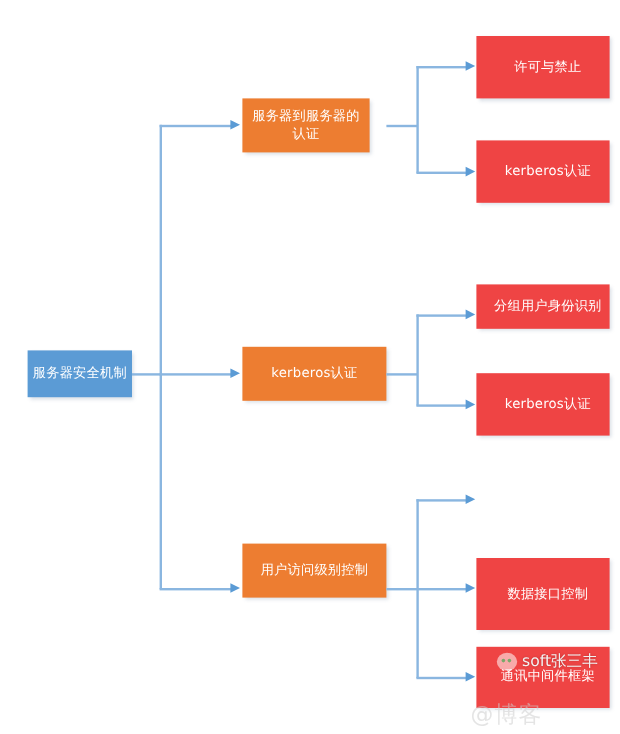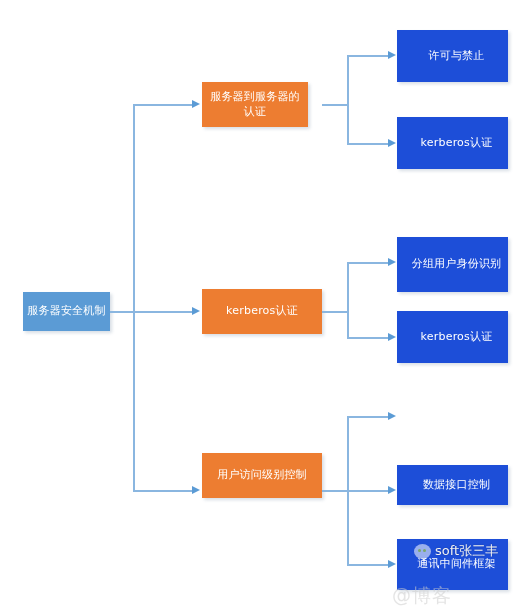--- a/index.html
+++ b/index.html
@@ -44,21 +44,21 @@
   .node-leaf { background: #4d7a2e; }
   .node-leaf { background: #4f7a2d; }
   .node-leaf { background: #4e7a2e; }
   .node-leaf { background: #4c762c; }
   .node-leaf { background: #4c7a2a; }
   .node-leaf { background: #4d7c2d; }
   .node-leaf { background: #4e7b2f; }
   .node-leaf { background: #4a7729; }
   .node-leaf { background: #4d7a2c; }
   .node-leaf { background: #4e7b2d; }
-  .node-leaf { background: #1d4ed8; padding-left: 12px; }
+  .node-leaf { background: #ef4444; padding-left: 12px; }
 
   .conn {
     position: absolute;
     background: #8ab6e0;
   }
   .conn-h { height: 1.5px; }
   .conn-v { width: 1.5px; }
 
   .arrow {
     position: absolute;
@@ -158,40 +158,40 @@
   <div class="node node-branch" style="left:202px; top:289px; width:120px; height:45px;">
     <span>kerberos认证</span>
   </div>
   <div class="conn conn-h" style="left:322px; top:311px; width:26px;"></div>
   <div class="conn conn-v" style="left:347px; top:262px; height:76px;"></div>
   <div class="conn conn-h" style="left:347px; top:262px; width:42px;"></div>
   <div class="arrow" style="left:388px; top:258px;"></div>
   <div class="conn conn-h" style="left:347px; top:337px; width:42px;"></div>
   <div class="arrow" style="left:388px; top:333px;"></div>
 
-  <div class="node node-leaf" style="left:397px; top:237px; width:111px; height:55px;text-align:center;">
+  <div class="node node-leaf" style="left:397px; top:237px; width:111px; height:37px;text-align:center;">
     <span>分组用户身份识别</span>
   </div>
   <div class="node node-leaf" style="left:397px; top:311px; width:111px; height:52px;">
     <span>kerberos认证</span>
   </div>
 
   <div class="node node-branch" style="left:202px; top:453px; width:120px; height:45px;">
     <span>用户访问级别控制</span>
   </div>
 
   <div class="conn conn-h" style="left:322px; top:490px; width:67px;"></div>
   <div class="conn conn-v" style="left:347px; top:416px; height:149px;"></div>
   <div class="conn conn-h" style="left:347px; top:416px; width:42px;"></div>
   <div class="arrow" style="left:388px; top:412px;"></div>
   <div class="arrow" style="left:388px; top:486px;"></div>
   <div class="conn conn-h" style="left:347px; top:564px; width:42px;"></div>
   <div class="arrow" style="left:388px; top:560px;"></div>
 
-  <div class="node node-leaf" style="left:397px; top:465px; width:111px; height:40px;text-align:center;">
+  <div class="node node-leaf" style="left:397px; top:465px; width:111px; height:60px;text-align:center;">
     <span>数据接口控制</span>
   </div>
   <div class="node node-leaf" style="left:397px; top:539px; width:111px; height:51px;">
     <span>通讯中间件框架</span>
   </div>
 
   <div class="watermark-ghost" style="left:392px; top:583px;">@博客</div>
 
   <div class="watermark" style="left:414px; top:542px;">
     <span class="wechat-badge"></span>

